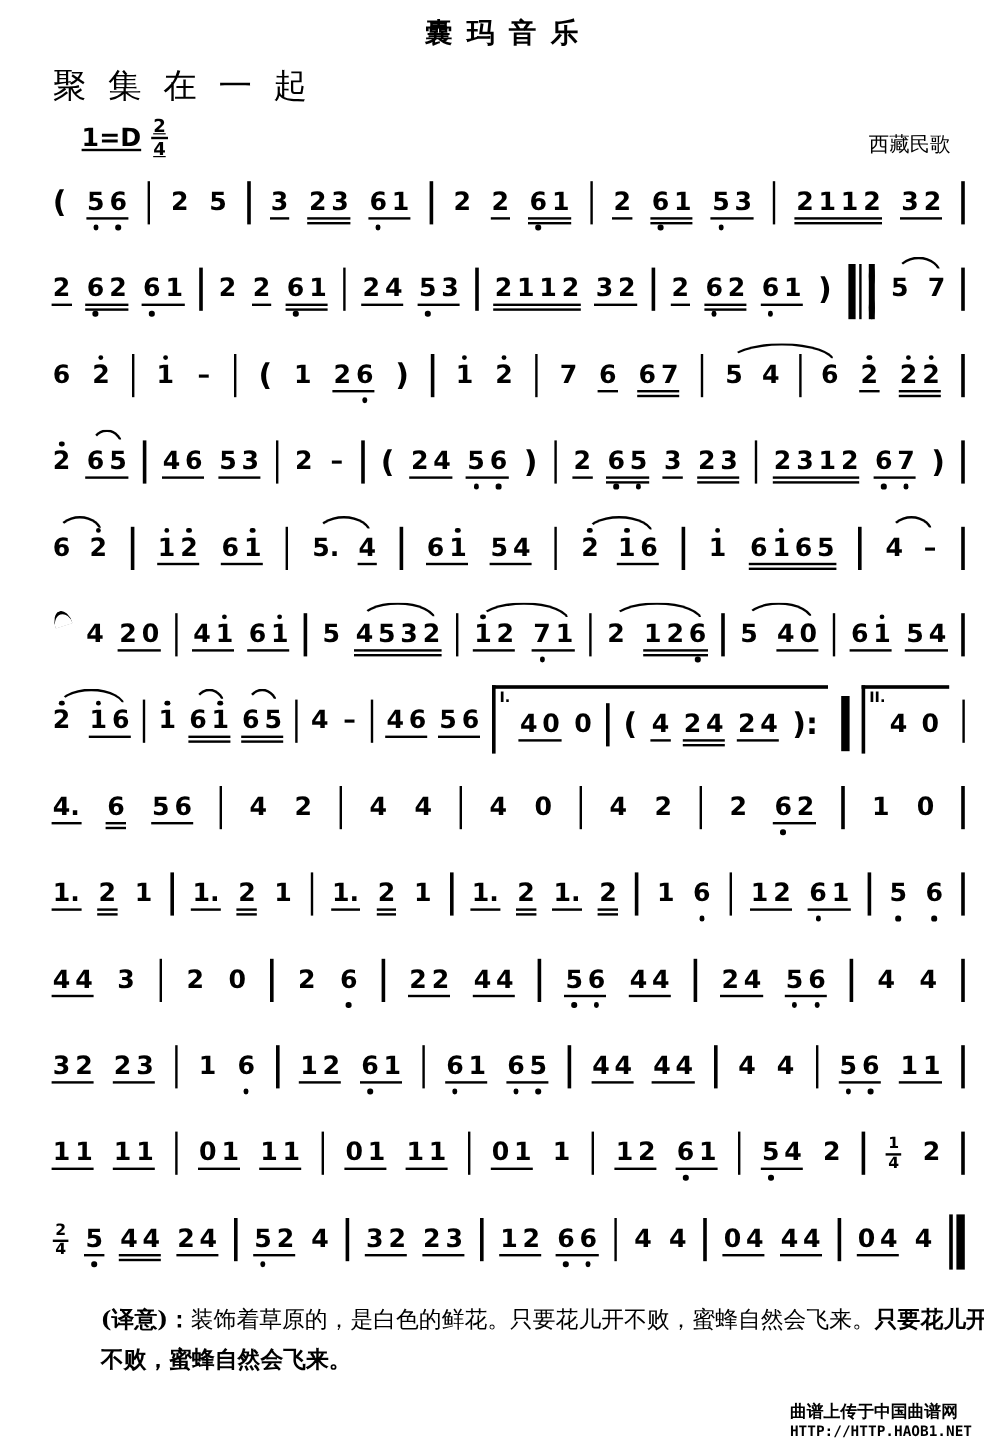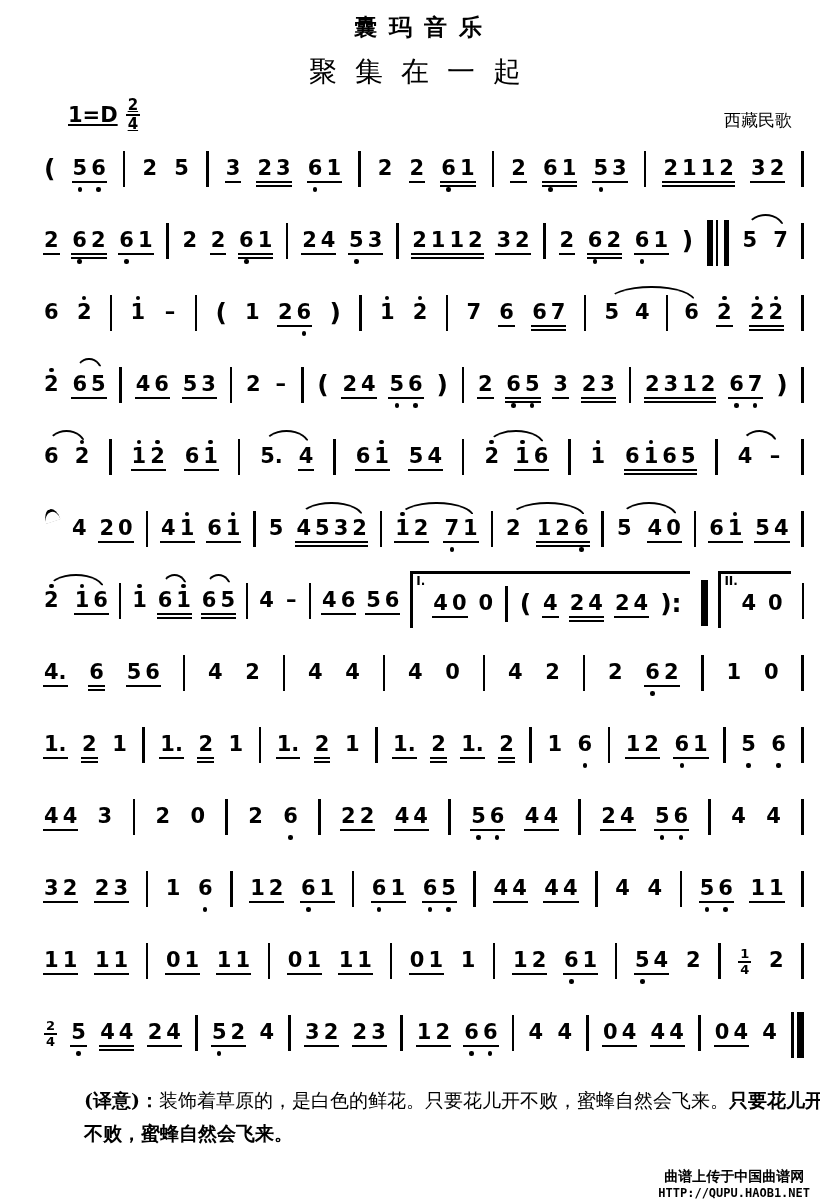--- a/index.html
+++ b/index.html
@@ -2,21 +2,21 @@
 <html><head>
 <meta charset="utf-8">
 <style>
   html,body{margin:0;padding:0;background:#fff;}
   body{width:820px;height:1204px;overflow:hidden;color:#000;
        font-family:"DejaVu Sans","Liberation Sans",sans-serif;position:relative;}
   .page{padding:8px 16px 0 16px;margin-left:28px;}
 
   
   .title{text-align:center;font-size:23px;font-weight:bold;letter-spacing:12px;margin-top:4px;}
-  .subtitle{text-align:center;font-size:28px;letter-spacing:18px;margin-top:10px;font-family:"DejaVu Serif","Liberation Serif",serif;}
+  .subtitle{font-size:28px;letter-spacing:18px;margin-top:10px;font-family:"DejaVu Serif","Liberation Serif",serif;}
   .keyrow{display:flex;justify-content:space-between;align-items:flex-end;margin-top:6px;padding:0 12px 0 24px;}
   .keysig{display:flex;align-items:center;gap:8px;font-size:21px;font-weight:bold;text-decoration:underline;}
   .credit{font-size:17px;}
   .tempo{font-size:18px;font-weight:bold;margin:6px 0 0 24px;}
   .tempo2{font-size:18px;font-weight:bold;margin:-4px 0 4px 2px;}
 
   
   .score{margin-top:16px;}
   .mline{display:flex;justify-content:space-between;align-items:flex-start;height:48px;margin-bottom:24px;}
   .mline>*{flex-shrink:0;}
@@ -46,21 +46,21 @@
   .frac{display:inline-flex;flex-direction:column;align-items:center;font-weight:bold;
       font-size:13px;line-height:1.1;margin-top:7px;}
   .frac .ft{border-bottom:2px solid #000;padding:0 2px;}
   .keysig .frac{font-size:15px;margin-top:0;}
 
   
   .footnote{margin:2px 0 0 40px;font-size:19px;line-height:1.75;width:740px;
       font-family:"DejaVu Serif","Liberation Serif",serif;}
   .footnote .flabel{font-weight:bold;}
   .footnote .fbold{font-weight:bold;}
-  .watermark{position:absolute;right:10px;bottom:4px;text-align:center;}
+  .watermark{position:absolute;right:10px;bottom:4px;text-align:left;}
   .wm1{font-size:14px;font-weight:bold;}
   .wm2{font-size:12px;font-weight:bold;font-family:"DejaVu Sans Mono","Liberation Mono",monospace;}
 </style>
 </head>
 <body>
 
 <div class="page">
   <div class="title">囊玛音乐</div>
   <div class="subtitle">聚集在一起</div>
   <div class="keyrow">
@@ -2415,14 +2415,14 @@
       </div>
   </div>
 
   <div class="footnote">
     <span class="flabel">(译意)：</span><span>装饰着草原的，是白色的鲜花。只要花儿开不败，蜜蜂自然会飞来。</span><span class="fbold">只要花儿开不败，蜜蜂自然会飞来。</span>
   </div>
 </div>
 
 <div class="watermark">
   <div class="wm1">曲谱上传于中国曲谱网</div>
-  <div class="wm2">HTTP://QUPU.HAOB1.NET</div>
+  <div class="wm2">HTTP://HTTP.HAOB1.NET</div>
 </div>
 
 </body></html>

